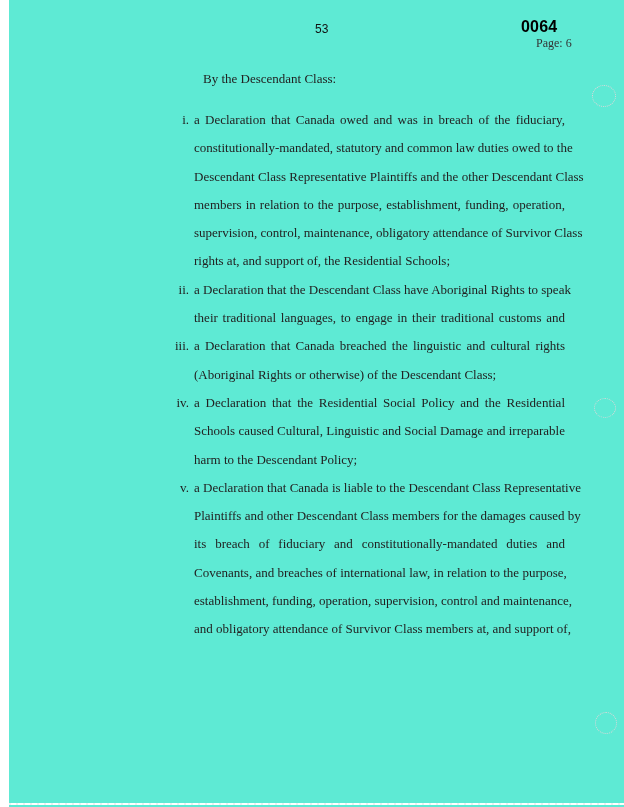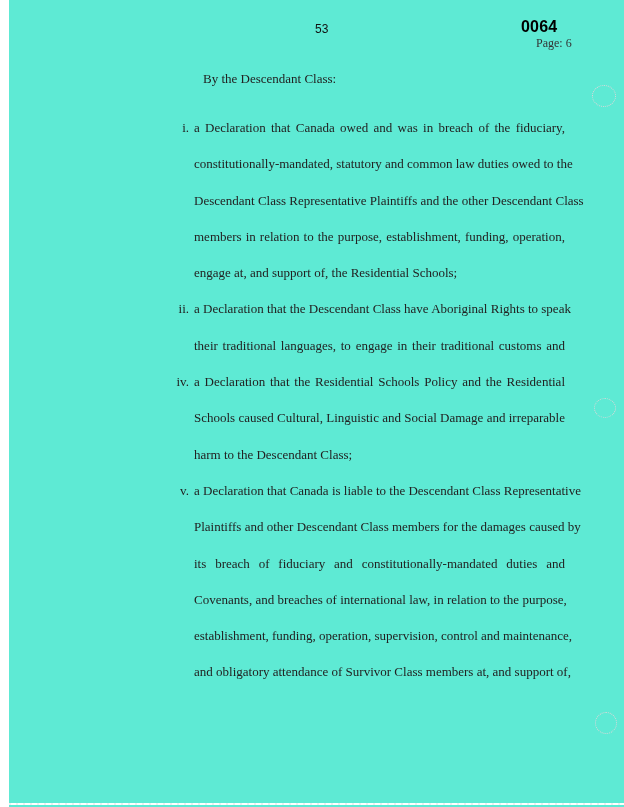--- a/index.html
+++ b/index.html
@@ -88,21 +88,20 @@
       text-align: justify;
       color: #222;
       margin: 0;
     }
     .item-text .line {
       display: block;
       text-align: justify;
       text-align-last: justify;
       white-space: nowrap;
       height: 28.3px;
-      margin-top: 8px;
     }
     .item-text .line.last {
       text-align-last: left;
     }
     .scan-mark {
       position: absolute;
       border: 1px dotted #d8d8d8;
       border-radius: 50%;
     }
     .edge-noise-right {
@@ -138,39 +137,47 @@
 
   <div class="list">
 
     <div class="item">
       <span class="numeral">i.</span>
       <div class="item-text">
         <span class="line">a Declaration that Canada owed and was in breach of the fiduciary,</span>
         <span class="line">constitutionally-mandated, statutory and common law duties owed to the</span>
         <span class="line">Descendant Class Representative Plaintiffs and the other Descendant Class</span>
         <span class="line">members in relation to the purpose, establishment, funding, operation,</span>
-        <span class="line last">engage at, and support of, the Residential Schools;</span>
+        <span class="line">supervision, control, maintenance, obligatory attendance of Survivor Class</span>
+        <span class="line last">rights at, and support of, the Residential Schools;</span>
       </div>
     </div>
 
     <div class="item">
       <span class="numeral">ii.</span>
       <div class="item-text">
         <span class="line">a Declaration that the Descendant Class have Aboriginal Rights to speak</span>
         <span class="line">their traditional languages, to engage in their traditional customs and</span>
       </div>
     </div>
 
+    <div class="item">
+      <span class="numeral">iii.</span>
+      <div class="item-text">
+        <span class="line">a Declaration that Canada breached the linguistic and cultural rights</span>
+        <span class="line last">(Aboriginal Rights or otherwise) of the Descendant Class;</span>
+      </div>
+    </div>
 
     <div class="item">
       <span class="numeral">iv.</span>
       <div class="item-text">
-        <span class="line">a Declaration that the Residential Schools Policy and the Residential</span>
+        <span class="line">a Declaration that the Residential Social Policy and the Residential</span>
         <span class="line">Schools caused Cultural, Linguistic and Social Damage and irreparable</span>
-        <span class="line last">harm to the Descendant Class;</span>
+        <span class="line last">harm to the Descendant Policy;</span>
       </div>
     </div>
 
     <div class="item">
       <span class="numeral">v.</span>
       <div class="item-text">
         <span class="line">a Declaration that Canada is liable to the Descendant Class Representative</span>
         <span class="line">Plaintiffs and other Descendant Class members for the damages caused by</span>
         <span class="line">its breach of fiduciary and constitutionally-mandated duties and</span>
         <span class="line">Covenants, and breaches of international law, in relation to the purpose,</span>

